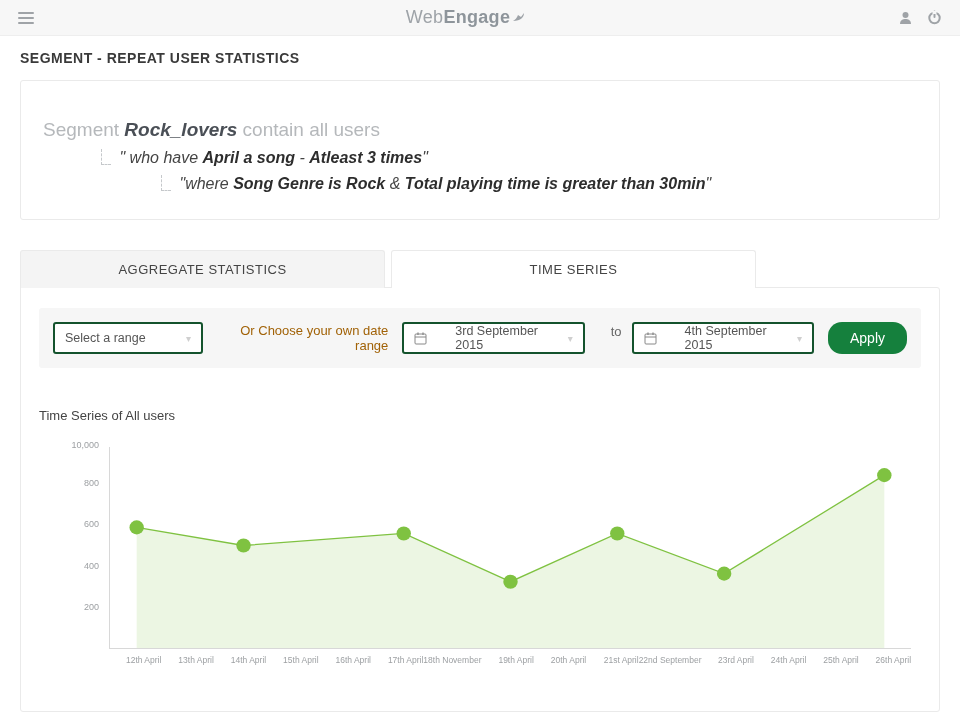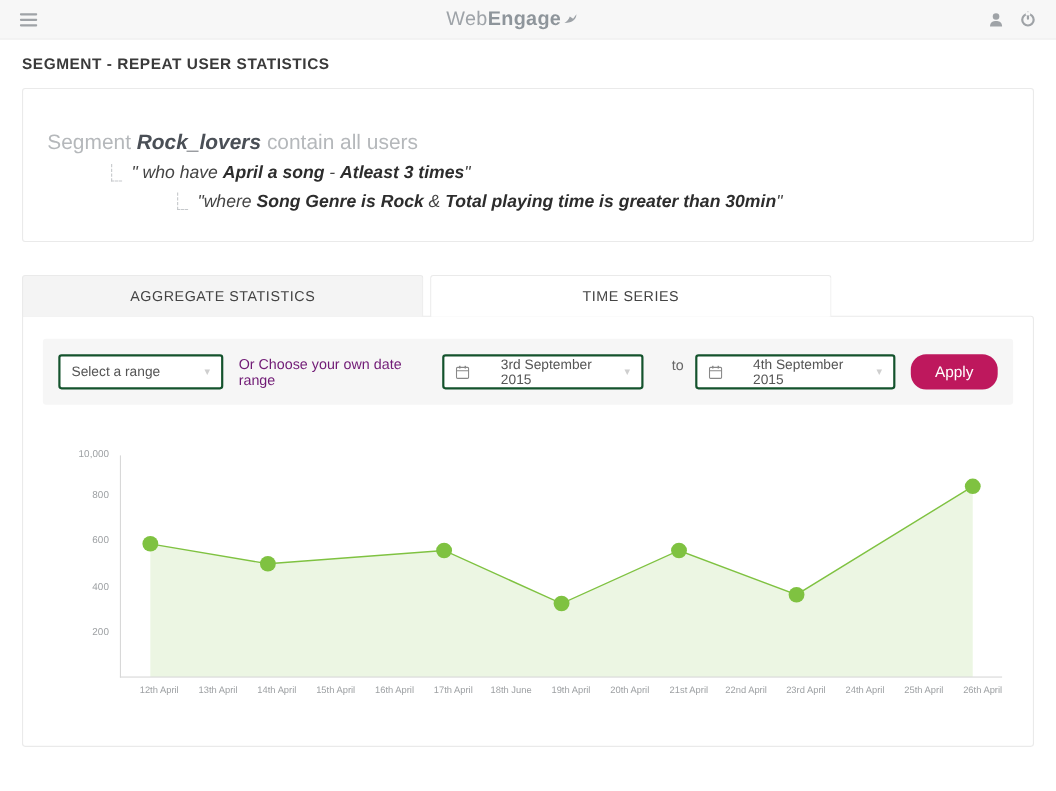--- a/index.html
+++ b/index.html
@@ -61,24 +61,24 @@
   }
   .select-range, .datepick {
     background:#fff; border:2px solid #14532d; border-radius:3px; height:32px;
     display:flex; align-items:center; padding:0 10px; gap:8px; cursor:pointer;
     font-size:12.5px; color:#555;
   }
   .select-range { width:160px; justify-content:space-between; }
   .datepick { width:195px;gap:28px; }
   .datepick .cal-icon { color:#888; display:flex; }
   .chev { color:#cfcfcf; font-size:10px; }
-  .filterbar .or-label { color:#701a75; }
+  .filterbar .or-label { color:#a16207;text-align:right; }
   .filterbar .to-label { color:#666; margin:0 -4px; align-self:flex-start; margin-top:2px; font-size:13px;padding-left:16px;}
   .apply-btn {
-    margin-left:auto; background:#be185d; color:#fff; border:none; border-radius:14px;
+    margin-left:auto; background:#15803d; color:#fff; border:none; border-radius:14px;
     height:32px; padding:0 22px; font-size:14px; cursor:pointer;
   }
 
   .chart-wrap { margin-top:40px; }
   .chart-title { font-size:13px; color:#444; margin:0 0 18px 0; }
 
   .chart {
     position:relative; height:240px; margin-left:10px;
   }
   .y-axis {
@@ -194,20 +194,21 @@
               <line x1="9" y1="0.5" x2="9" y2="3" stroke="#888" stroke-width="1.3"></line>
             </svg>
         </span>
         <span>4th September 2015</span>
         <span class="chev" style="margin-left:auto">▾</span>
       </div>
       <button class="apply-btn">Apply</button>
     </div>
 
     <div class="chart-wrap">
+      <div class="chart-title">Time Series of All users</div>
       <div class="chart">
         <div class="y-axis" id="y-axis">
             <div class="y-tick" style="bottom: 20%; margin-top: 42px;">200</div>
             <div class="y-tick" style="bottom: 40%; margin-left: 12px;">400</div>
             <div class="y-tick" style="bottom: 60%;">600</div>
             <div class="y-tick" style="bottom: 80%;">800</div>
             <div class="y-tick" style="bottom: 98%;">10,000</div>
           </div>
         <div class="plot">
           <svg id="plot-svg" preserveAspectRatio="none" viewBox="0 0 100 100">
@@ -222,25 +223,25 @@
               <ellipse cx="96.67" cy="14.00" rx="0.9" ry="3.5" fill="#7fc241"></ellipse>
             </svg>
         </div>
         <div class="x-axis" id="x-axis">
             <div class="x-tick">12th April</div>
             <div class="x-tick">13th April</div>
             <div class="x-tick">14th April</div>
             <div class="x-tick">15th April</div>
             <div class="x-tick">16th April</div>
             <div class="x-tick">17th April</div>
-            <div class="x-tick">18th June</div>
+            <div class="x-tick">18th November</div>
             <div class="x-tick">19th April</div>
             <div class="x-tick">20th April</div>
             <div class="x-tick">21st April</div>
-            <div class="x-tick">22nd April</div>
+            <div class="x-tick">22nd September</div>
             <div class="x-tick">23rd April</div>
             <div class="x-tick">24th April</div>
             <div class="x-tick">25th April</div>
             <div class="x-tick">26th April</div>
           </div>
       </div>
     </div>
 
   </div>
 </div>

